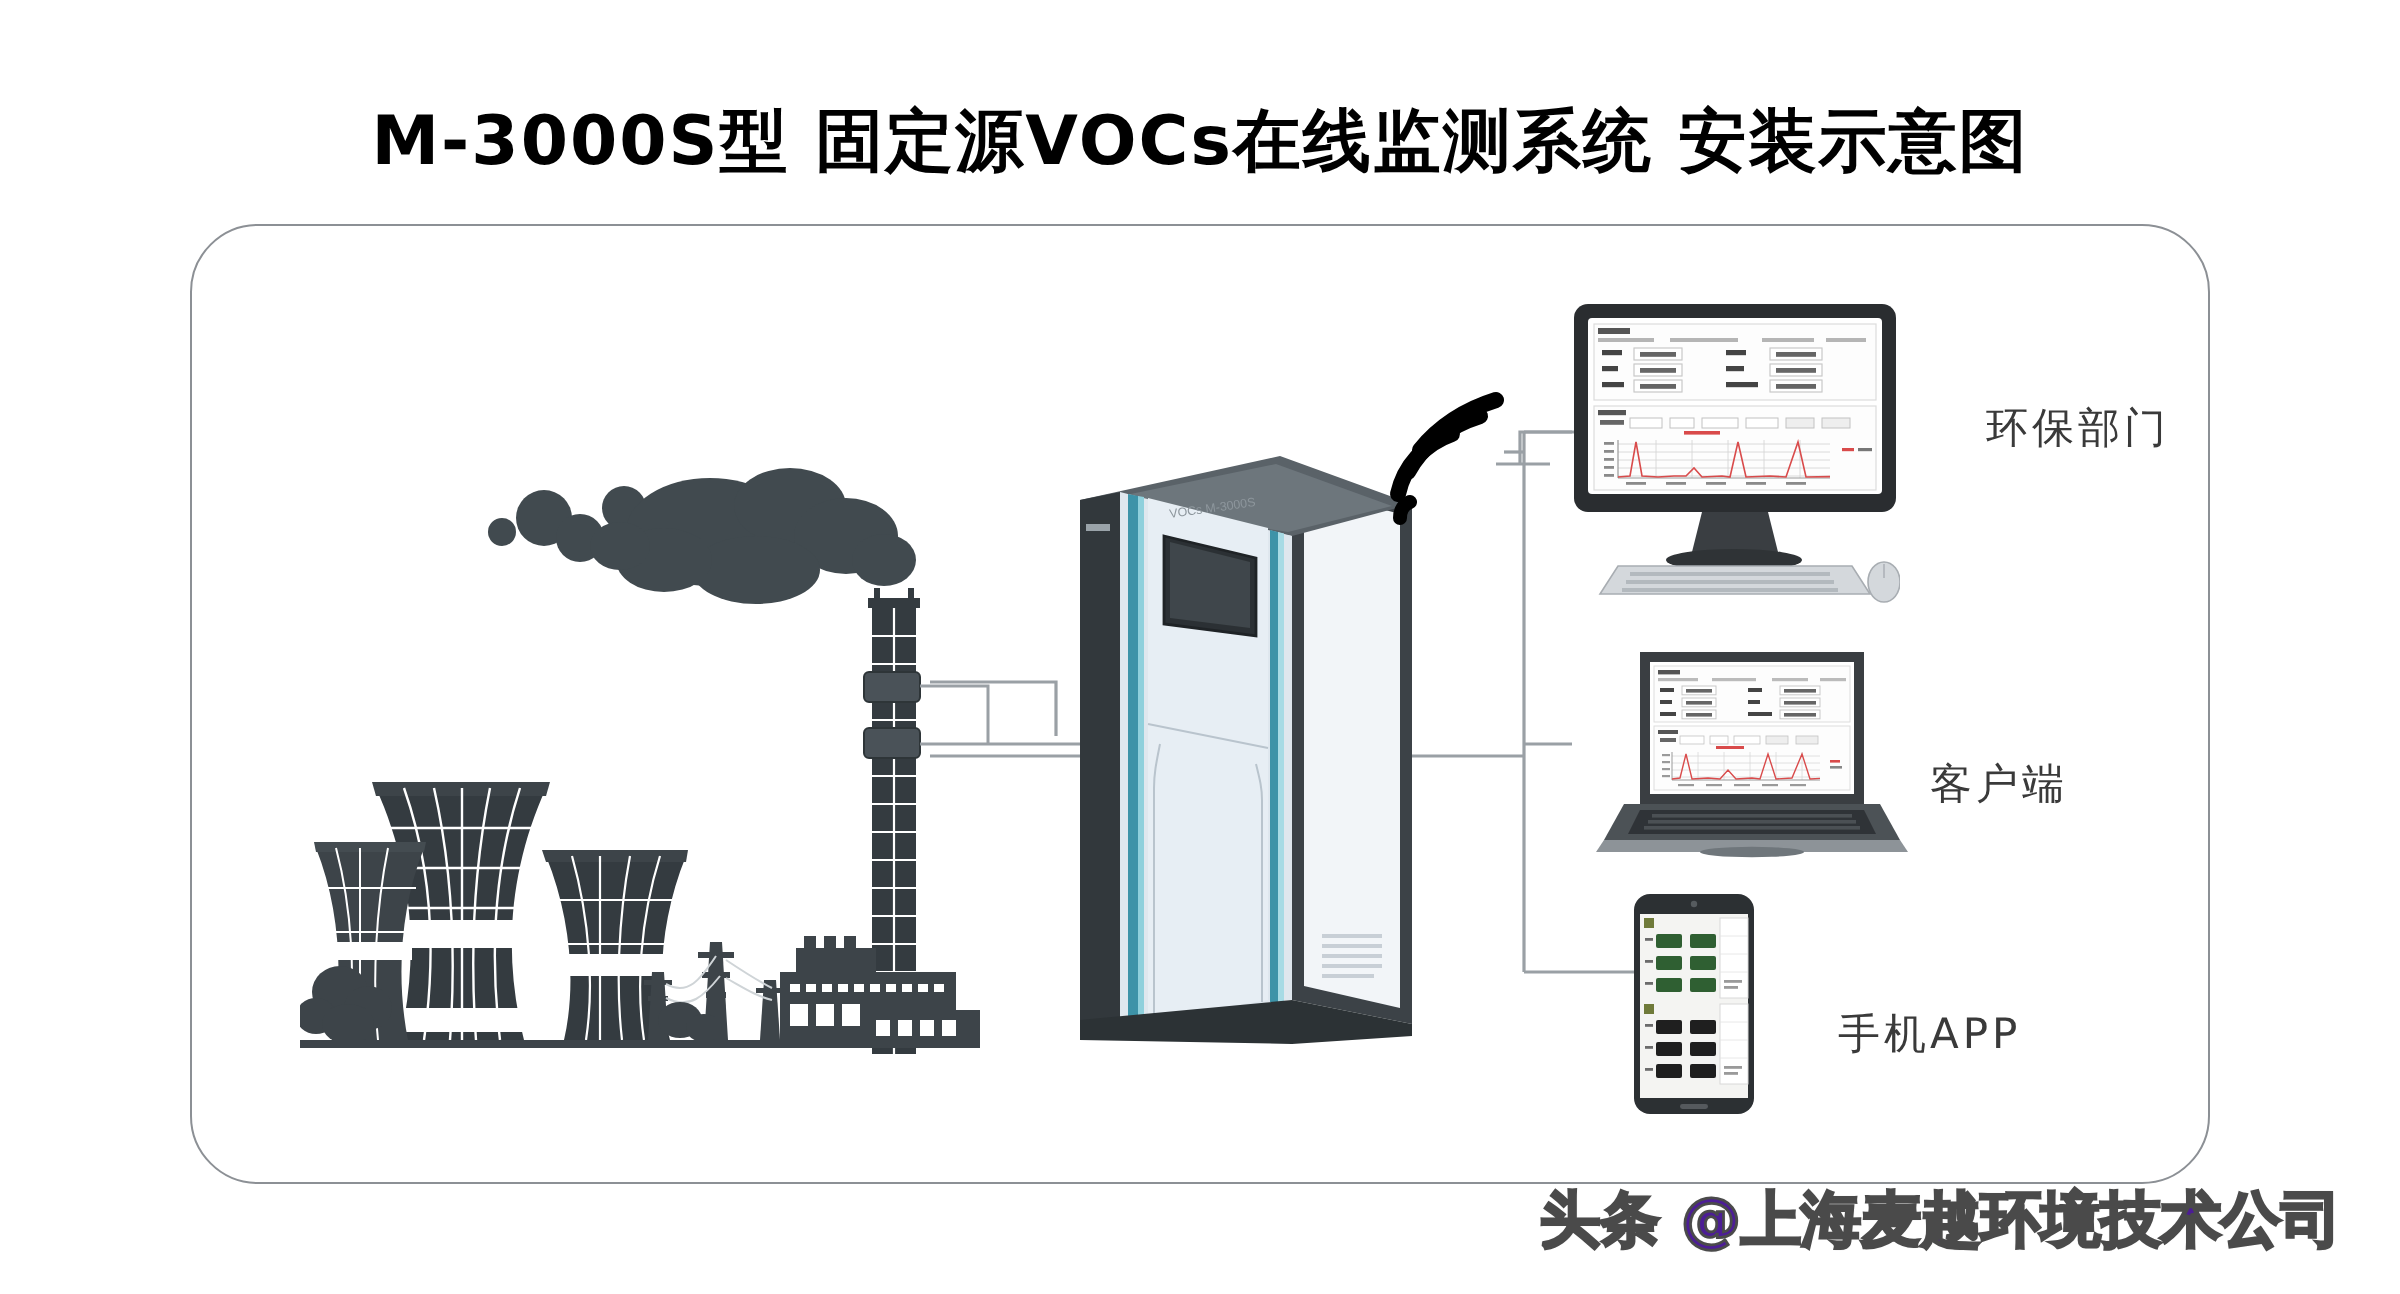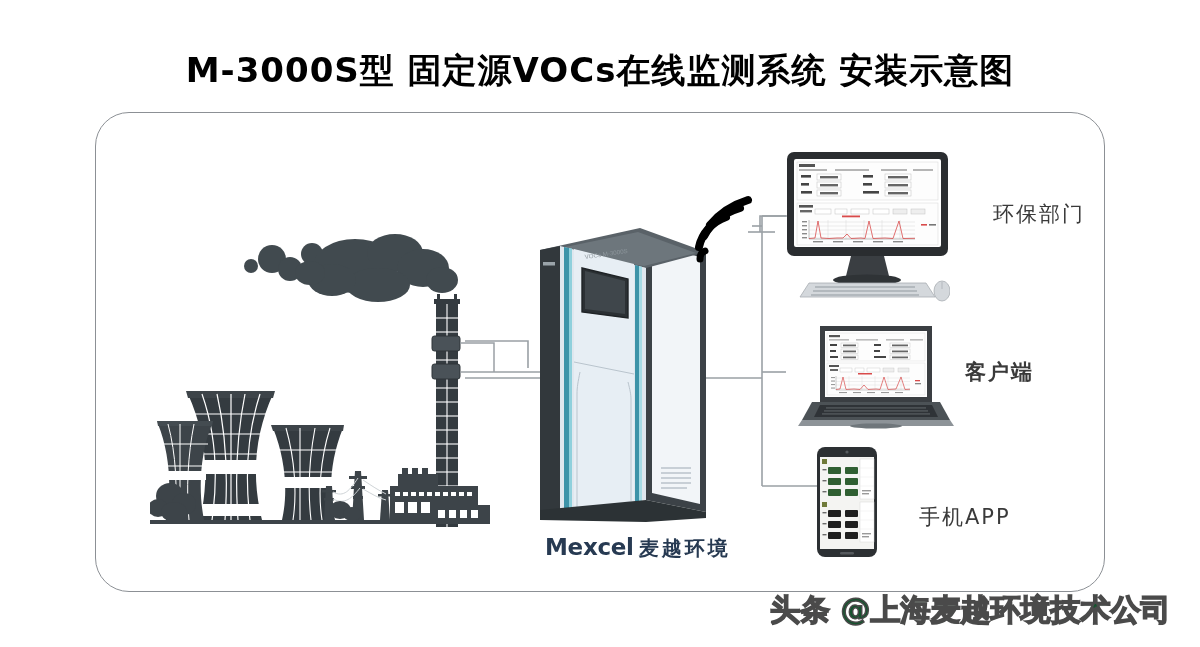--- a/index.html
+++ b/index.html
@@ -112,30 +112,30 @@
   
   .endpoint-label {
     position: absolute;
     font-size: 21px;
     color: #3a3a3a;
     letter-spacing: 2px;
     white-space: nowrap;
     font-family: "DejaVu Sans", "Liberation Sans", sans-serif;
   }
   #label-epa    { left: 965px; top: 200px; margin-left: 28px; }
-  #label-client { left: 965px; top: 358px; font-weight: bold; }
+  #label-client { left: 965px; top: 378px; }
   #label-app    { left: 919px; top: 503px; }
 
   
   #watermark {
     position: absolute;
     left: 770px; top: 590px;
     font-size: 30px;
     font-weight: 700;
-    color: #14532d;
+    color: #4c1d95;
     -webkit-text-stroke: 1.4px #4a4a4a;
     text-shadow: 0 0 1px #6a6a6a;
     white-space: nowrap;
     letter-spacing: 0px;
     font-family: "DejaVu Sans", "Liberation Sans", sans-serif;
   }
 </style>
 </head>
 <body>
 
@@ -357,24 +357,20 @@
 
     <g stroke="#b9c4cd" stroke-width="1" fill="none">
       <path d="M46,140 L106,152"></path>
       <path d="M52,150 C50,160 49,165 49,172 L49,287"></path>
       <path d="M100,160 C102,168 103,172 103,178 L103,279"></path>
     </g>
 
     <polygon points="12,288 118,278 178,290 178,296 118,300 12,298" fill="#2c3235"></polygon>
   </svg>
 
-  <div id="brand-logo">
-    <span class="logo-en">Mexcel</span>
-    <span class="logo-cn">麦越环境</span>
-  </div>
 
   <svg id="wifi-signal" viewBox="0 0 60 70">
     <g fill="none" stroke="#000000" stroke-linecap="round">
       <path d="M6,64 C6,60 8,57 11,56" stroke-width="7"></path>
       <path d="M5,52 C8,38 18,27 32,22" stroke-width="8"></path>
       <path d="M12,40 C18,30 28,22 42,18" stroke-width="8" opacity="0"></path>
       <path d="M10,41 C17,28 30,18 46,13" stroke-width="8"></path>
       <path d="M16,30 C25,19 38,10 54,5" stroke-width="8"></path>
     </g>
   </svg>

